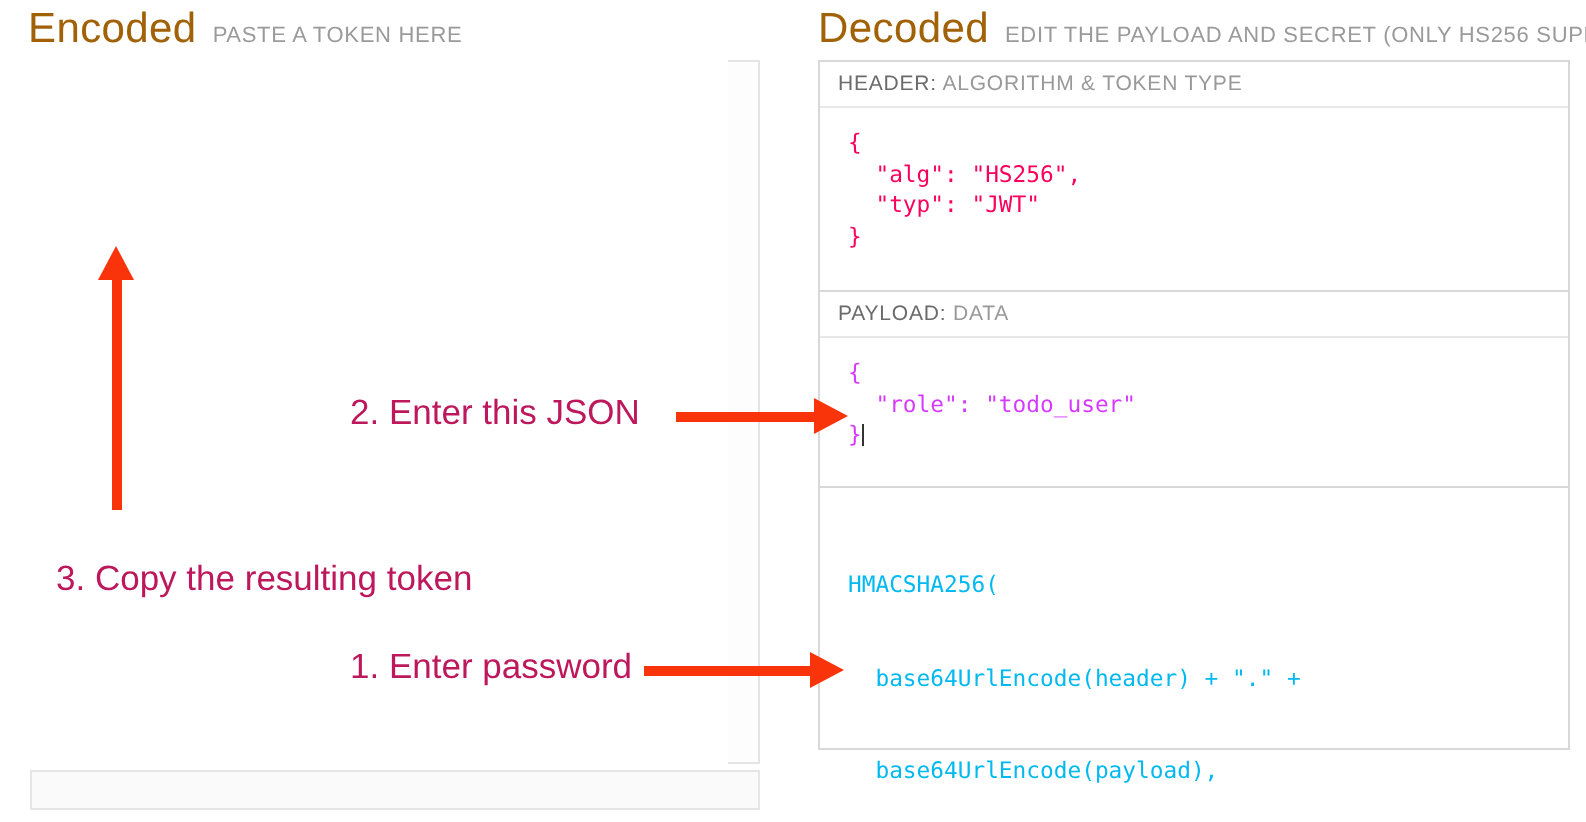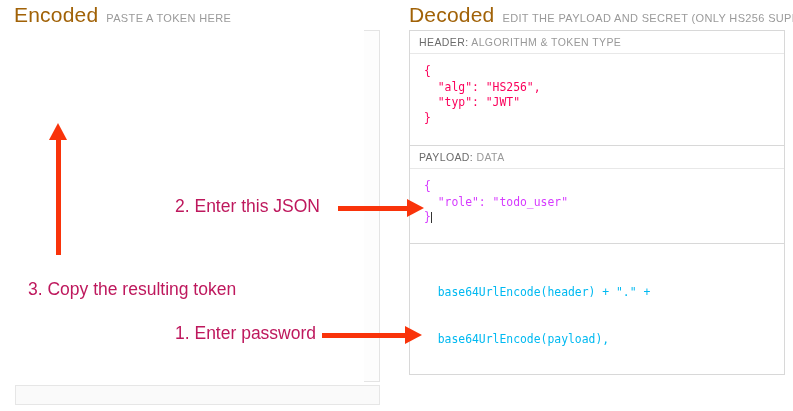--- a/index.html
+++ b/index.html
@@ -148,20 +148,21 @@
 
   <div class="dec-box" id="payload-box">
     <div class="dec-label"><b>PAYLOAD:</b><span> DATA</span></div>
     <div class="dec-body c-purple"><span>{
   "role": "todo_user"
 }</span><span class="caret"></span></div>
   </div>
 
   <div class="dec-box" id="signature-box">
     <div class="dec-body c-blue">
+      <div>HMACSHA256(</div>
       <div>  base64UrlEncode(header) + "." +</div>
       <div>  base64UrlEncode(payload),</div>
       
       
     </div>
   </div>
 
 </div>
 
 <div class="anno" id="anno-1">1. Enter password</div>

